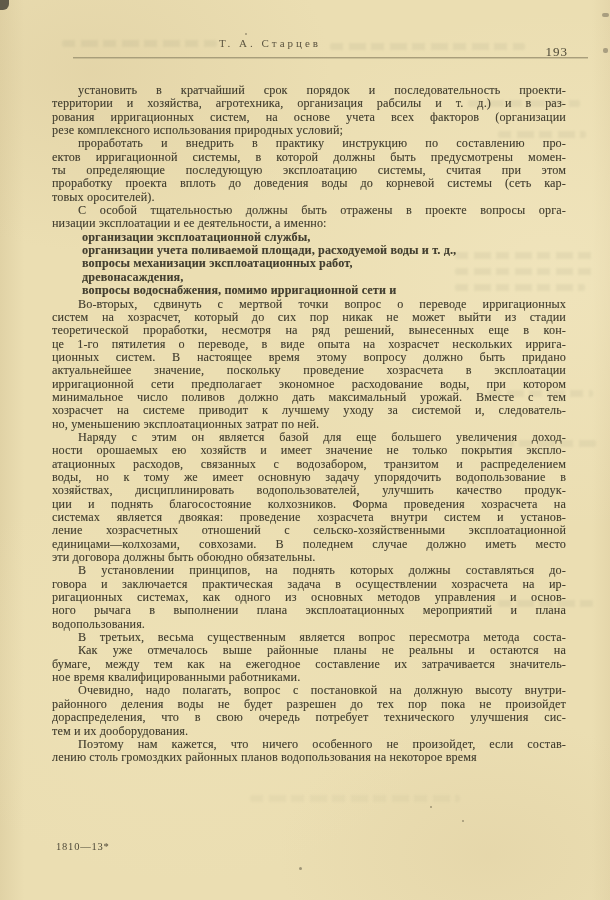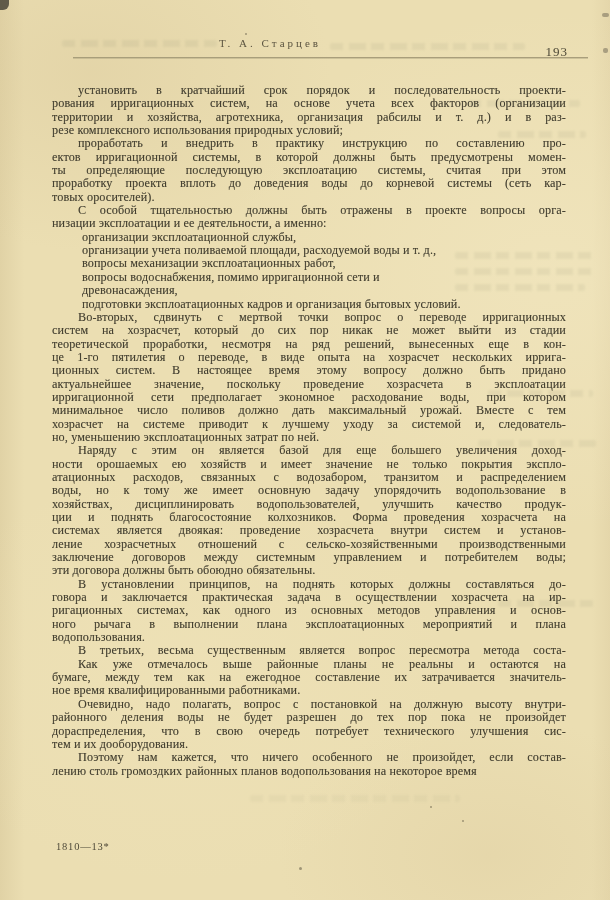--- a/index.html
+++ b/index.html
@@ -62,21 +62,21 @@
   }
   .para { margin: 0; }
   .line { height: 13.35px; overflow: hidden; white-space: nowrap; }
   .line.just {
     white-space: normal;
     text-align: justify;
     text-align-last: justify;
     text-justify: inter-word;
   }
   .line.first { text-indent: 26px; }
-  .list .line { padding-left: 30px; }
+  .list .line { padding-left: 30px; font-weight: bold; }
 
   
   .footer-signature {
     position: absolute; left: 56px; top: 841px;
     font-size: 10.5px; letter-spacing: 0.8px;
     color: #4f4a39;
   }
 
   
   .ghost {
@@ -120,42 +120,41 @@
   <div class="speck" style="left:245px; top:33px;  width:2px; height:2px;"></div>
   <div class="speck" style="left:462px; top:820px; width:2px; height:2px;"></div>
 
   <div class="author">Т. А. Старцев</div>
   <div class="page-number">193</div>
   <div class="header-rule"></div>
 
   <div class="text-block">
       <div class="para indent">
         <div class="line first just">установить в кратчайший срок порядок и последовательность проекти-</div>
+        <div class="line just">территории и хозяйства, агротехника, организация рабсилы и т. д.) и в раз-</div>
         <div class="line just">рования ирригационных систем, на основе учета всех факторов (организации</div>
-        <div class="line just">территории и хозяйства, агротехника, организация рабсилы и т. д.) и в раз-</div>
         <div class="line">резе комплексного использования природных условий;</div>
       </div>
       <div class="para indent">
         <div class="line first just">проработать и внедрить в практику инструкцию по составлению про-</div>
         <div class="line just">ектов ирригационной системы, в которой должны быть предусмотрены момен-</div>
         <div class="line just">ты определяющие последующую эксплоатацию системы, считая при этом</div>
         <div class="line just">проработку проекта вплоть до доведения воды до корневой системы (сеть кар-</div>
         <div class="line">товых оросителей).</div>
       </div>
       <div class="para indent">
         <div class="line first just">С особой тщательностью должны быть отражены в проекте вопросы орга-</div>
         <div class="line">низации эксплоатации и ее деятельности, а именно:</div>
       </div>
       <div class="para list">
         <div class="line">организации эксплоатационной службы,</div>
         <div class="line">организации учета поливаемой площади, расходуемой воды и т. д.,</div>
         <div class="line">вопросы механизации эксплоатационных работ,</div>
+        <div class="line">древонасаждения,</div>
         <div class="line">вопросы водоснабжения, помимо ирригационной сети и</div>
-        <div class="line">древонасаждения,</div>
-        <div class="line">подготовки эксплоатационных кадров и организация бытовых условий.</div>
       </div>
       <div class="para indent">
         <div class="line first just">Во-вторых, сдвинуть с мертвой точки вопрос о переводе ирригационных</div>
         <div class="line just">систем на хозрасчет, который до сих пор никак не может выйти из стадии</div>
         <div class="line just">теоретической проработки, несмотря на ряд решений, вынесенных еще в кон-</div>
         <div class="line just">це 1-го пятилетия о переводе, в виде опыта на хозрасчет нескольких иррига-</div>
         <div class="line just">ционных систем. В настоящее время этому вопросу должно быть придано</div>
         <div class="line just">актуальнейшее значение, поскольку проведение хозрасчета в эксплоатации</div>
         <div class="line just">ирригационной сети предполагает экономное расходование воды, при котором</div>
         <div class="line just">минимальное число поливов должно дать максимальный урожай. Вместе с тем</div>
@@ -163,22 +162,22 @@
         <div class="line">но, уменьшению эксплоатационных затрат по ней.</div>
       </div>
       <div class="para indent">
         <div class="line first just">Наряду с этим он является базой для еще большего увеличения доход-</div>
         <div class="line just">ности орошаемых ею хозяйств и имеет значение не только покрытия экспло-</div>
         <div class="line just">атационных расходов, связанных с водозабором, транзитом и распределением</div>
         <div class="line just">воды, но к тому же имеет основную задачу упорядочить водопользование в</div>
         <div class="line just">хозяйствах, дисциплинировать водопользователей, улучшить качество продук-</div>
         <div class="line just">ции и поднять благосостояние колхозников. Форма проведения хозрасчета на</div>
         <div class="line just">системах является двоякая: проведение хозрасчета внутри систем и установ-</div>
-        <div class="line just">ление хозрасчетных отношений с сельско-хозяйственными производственными</div>
-        <div class="line just">заключение договоров между системным управлением и потребителем воды;</div>
+        <div class="line just">ление хозрасчетных отношений с сельско-хозяйственными эксплоатационной</div>
+        <div class="line just">единицами—колхозами, совхозами. В поледнем случае должно иметь место</div>
         <div class="line">эти договора должны быть обоюдно обязательны.</div>
       </div>
       <div class="para indent">
         <div class="line first just">В установлении принципов, на поднять которых должны составляться до-</div>
         <div class="line just">говора и заключается практическая задача в осуществлении хозрасчета на ир-</div>
         <div class="line just">ригационных системах, как одного из основных методов управления и основ-</div>
         <div class="line just">ного рычага в выполнении плана эксплоатационных мероприятий и плана</div>
         <div class="line">водопользования.</div>
       </div>
       <div class="para indent">

